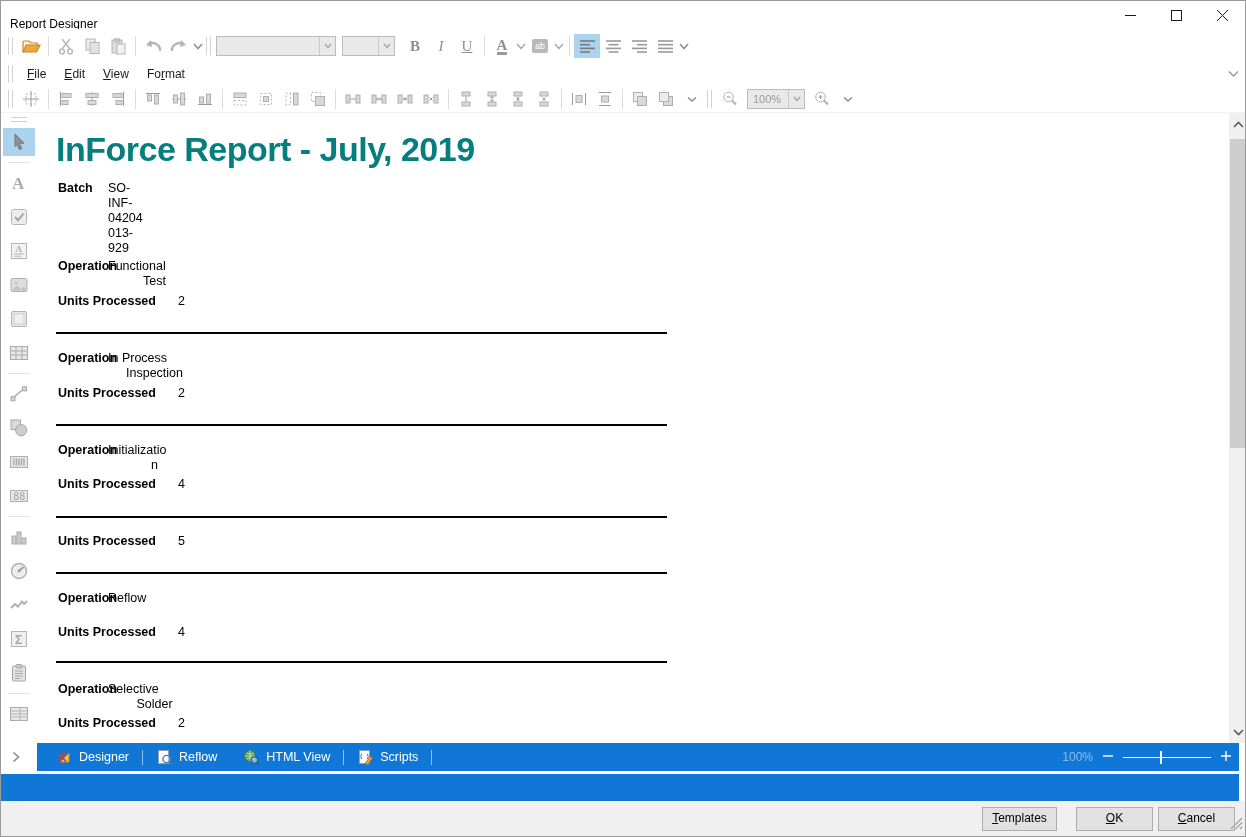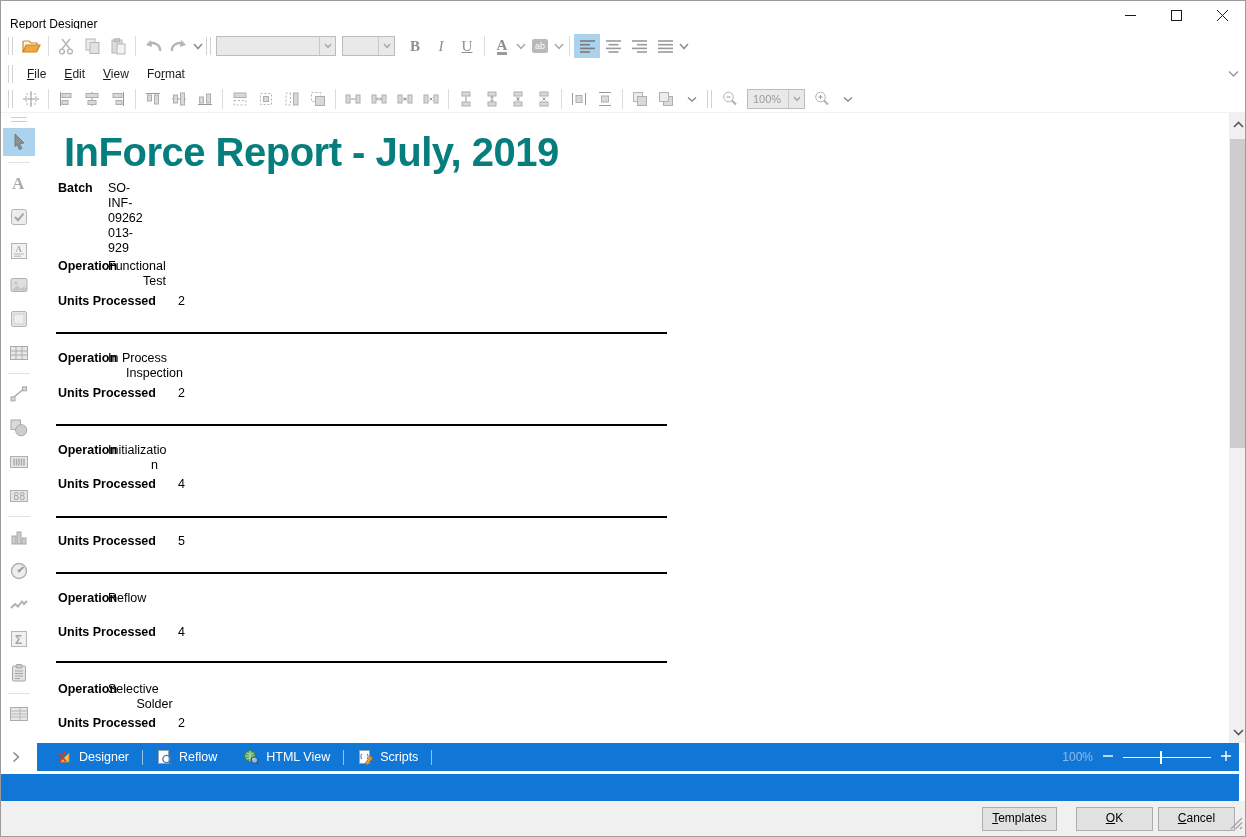--- a/index.html
+++ b/index.html
@@ -41,21 +41,21 @@
   .main { position:absolute; top:112px; left:0; width:1246px; height:630px; background:#fff; }
   .toolbox { position:absolute; left:0; top:0; width:36px; height:100%; display:flex;
              flex-direction:column; align-items:center; padding-top:2px; }
   .toolbox-grip { width:16px; height:5px; border-top:1px solid #cdcdcd; border-bottom:1px solid #cdcdcd; margin:2px 0 3px; }
   .tool { width:32px; height:28px; display:flex; align-items:center; justify-content:center; margin:3px 0; }
   .tool.selected { background:#abd3ee; }
   .tool-sep { width:22px; height:1px; background:#e2e2e2; margin:3px 0; }
 
   .canvas { position:absolute; left:36px; top:0; right:18px; height:100%; background:#fff; overflow:hidden; }
   .report { position:absolute; left:19px; top:0; width:615px; height:100%; }
-  .report-title { position:absolute; top:17px; left:8px; font-size:40px; font-weight:bold;
+  .report-title { position:absolute; top:17px; left:0; font-size:34px; font-weight:bold;
                   color:#077e7e; letter-spacing:-0.5px; white-space:nowrap; }
   .field { position:absolute; left:2px; width:300px; font-size:12.5px; line-height:15px; color:#000; }
   .flabel { position:absolute; left:0; top:0; font-weight:bold; white-space:nowrap; }
   .fvalue { position:absolute; left:50px; top:0; width:80px; }
   .fvalue.far { left:120px; }
   .vline { white-space:nowrap; }
   .vline.ind { padding-left:13px;text-align:center; }
   .rsep { position:absolute; left:0; width:611px; height:2px;
           border-top:1.5px solid #000; border-bottom:1.5px solid #000; }
 
@@ -624,21 +624,21 @@
     </div>
 
     <div class="canvas">
       <div class="report">
         <div class="report-title">InForce Report - July, 2019</div>
       <div class="field" style="top: 68px;">
             <span class="flabel">Batch</span>
             <span class="fvalue">
               <div class="vline">SO-</div>
               <div class="vline">INF-</div>
-              <div class="vline">09262</div>
+              <div class="vline">04204</div>
               <div class="vline">013-</div>
               <div class="vline">929</div>
             </span>
           </div>
           <div class="field" style="top: 146px;">
             <span class="flabel">Operation</span>
             <span class="fvalue">
               <div class="vline">Functional</div>
               <div class="vline ind">Test</div>
             </span>

